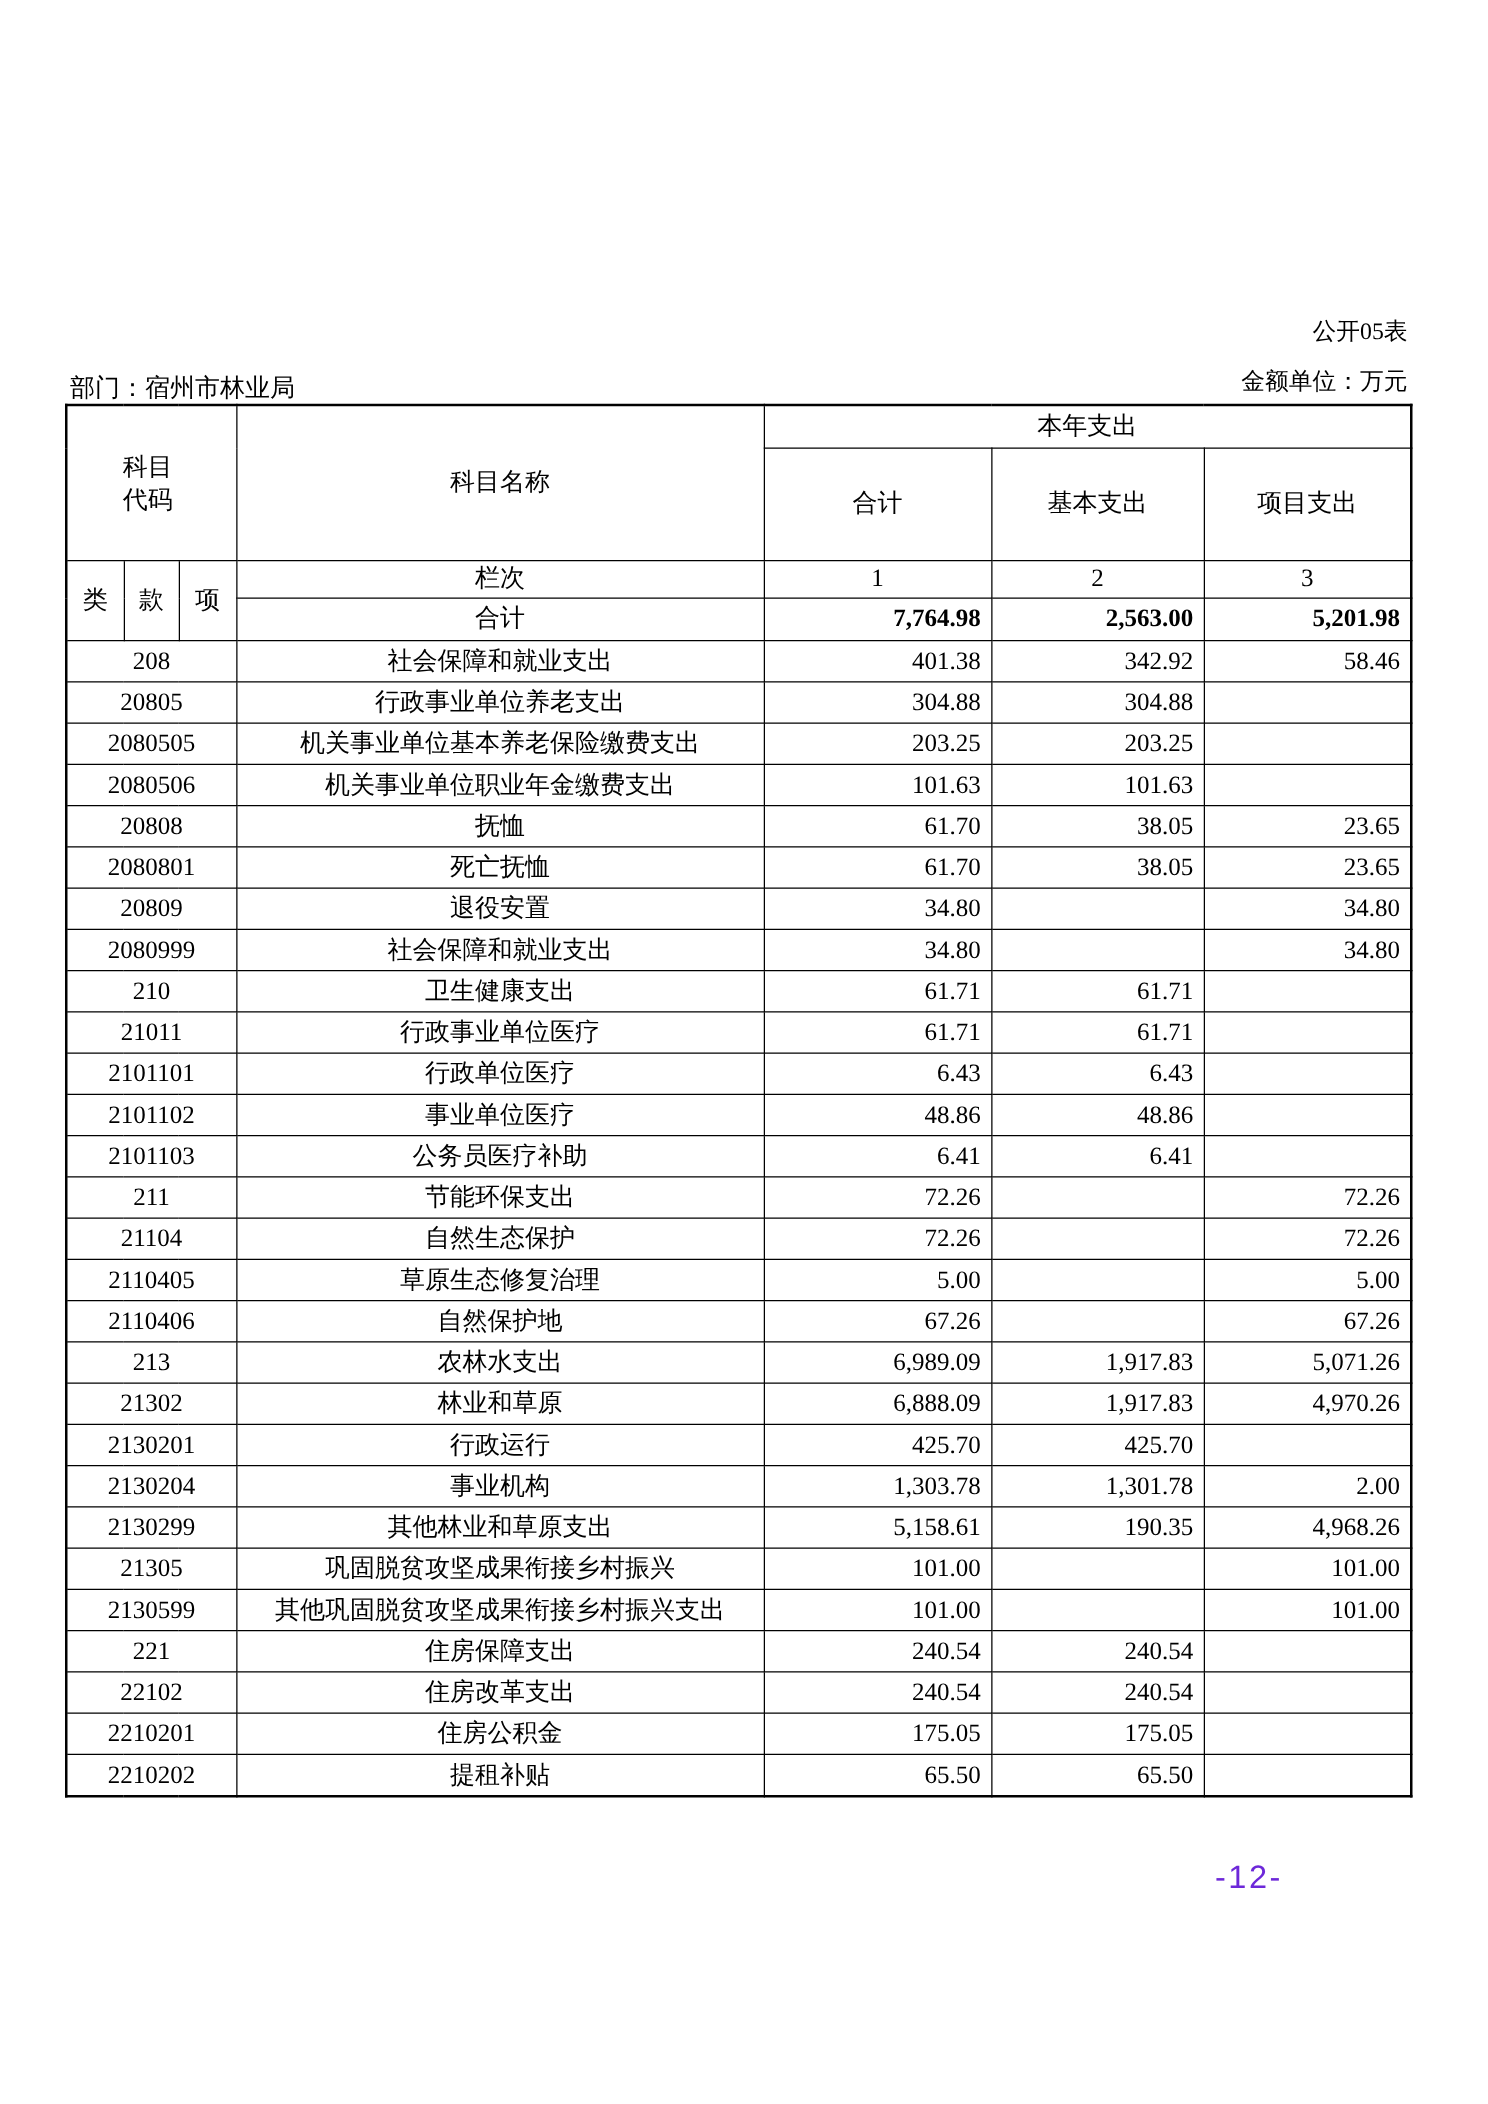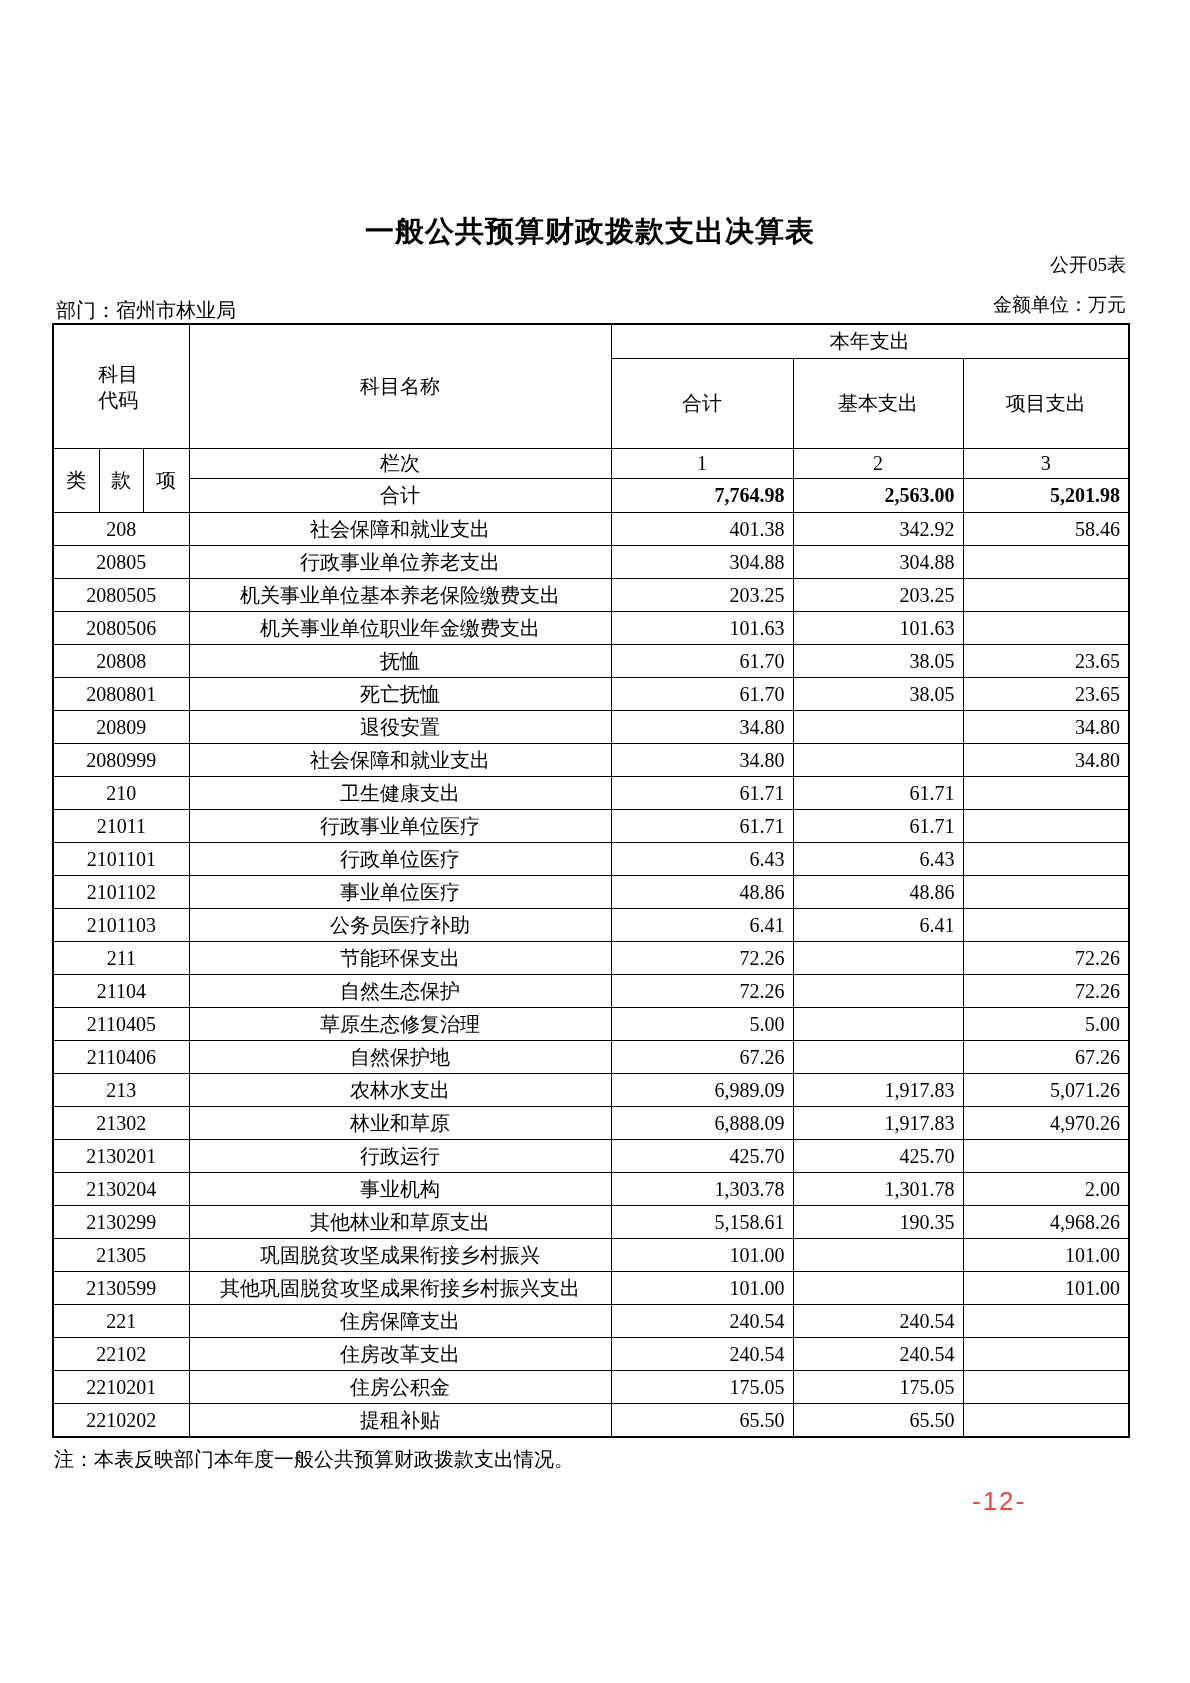--- a/index.html
+++ b/index.html
@@ -91,31 +91,30 @@
     left: 2px;
     font-size: 20px;
   }
   .page-number {
     position: absolute;
     top: 1486px;
     left: 920px;
     font-family: "Liberation Sans", "DejaVu Sans", sans-serif;
     font-size: 26px;
     font-weight: 400;
-    color: #ef4444;
+    color: #6d28d9;
     letter-spacing: 2px;
   }
 </style>
 </head>
 <body>
 
 <div class="page">
   <div class="sheet">
 
-    <div class="doc-title">一般公共预算财政拨款支出决算表</div>
 
     <div class="form-label">公开05表</div>
 
     <div class="dept-label">部门：宿州市林业局</div>
 
     <div class="unit-label">金额单位：万元</div>
 
     <table class="budget">
       <colgroup>
         <col style="width:46px">
@@ -348,18 +347,17 @@
           <tr>
             <td colspan="3" class="code">2210202</td>
             <td class="name">提租补贴</td>
             <td class="num">65.50</td>
             <td class="num">65.50</td>
             <td class="num"></td>
           </tr>
         </tbody>
     </table>
 
-    <div class="note-line">注：本表反映部门本年度一般公共预算财政拨款支出情况。</div>
 
     <div class="page-number">-12-</div>
 
   </div>
 </div>
 
 </body></html>

